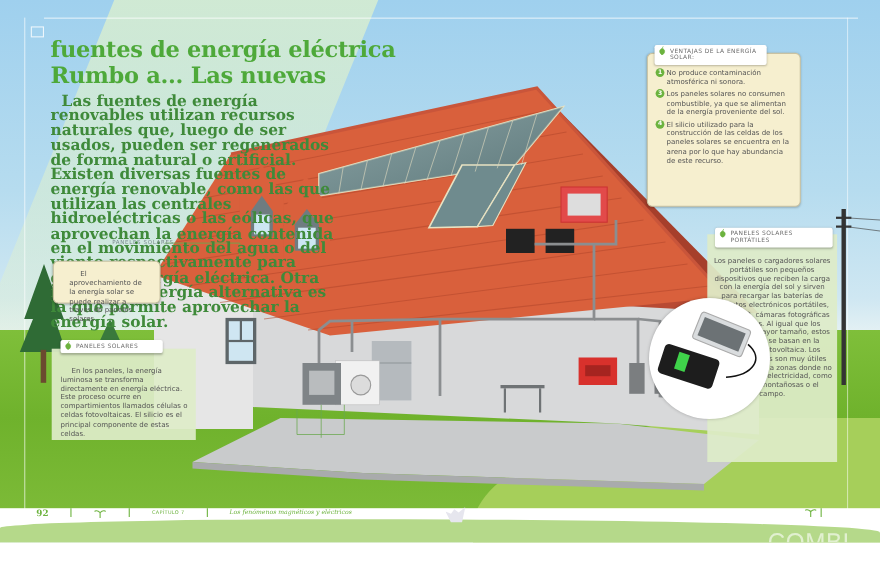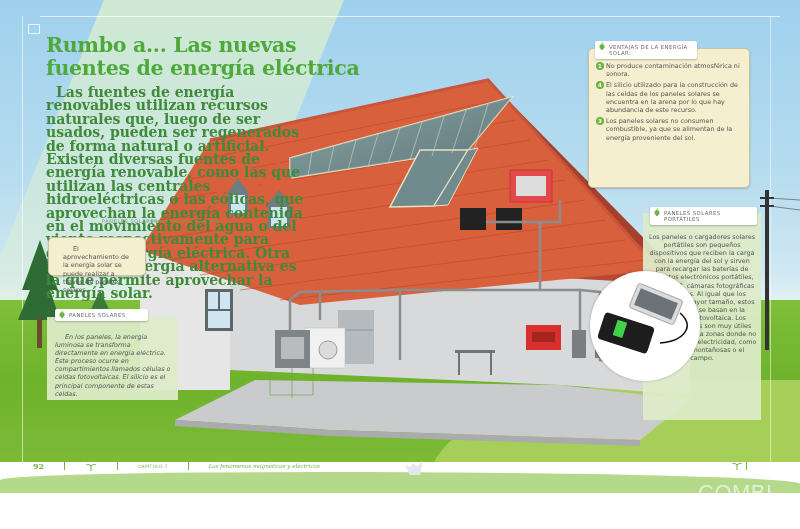--- a/index.html
+++ b/index.html
@@ -37,21 +37,21 @@
   
   .label-tag { position: absolute; font-size: 5px; letter-spacing: 0.6px; color: #7a8a8e; text-transform: uppercase; }
 
   .note-cream { position: absolute; background: #f6efcf; border: 1px solid #c9c2a2; border-radius: 5px;
     box-shadow: 0 1px 2px rgba(0,0,0,0.2); font-size: 6.4px; line-height: 8.2px; color: #555; }
   .note-green { position: absolute; background: rgba(222,236,200,0.93); font-size: 6.4px; line-height: 8.1px; color: #555; }
   .tab { position: absolute; background: #ffffff; border-radius: 2px; box-shadow: 0 1px 2px rgba(0,0,0,0.25);
     font-size: 5.4px; letter-spacing: 0.4px; color: #6d6d6d; padding: 3px 6px 3px 14px; text-transform: uppercase; }
   .tab .leaf { position: absolute; left: 4px; top: 1px; width: 6px; height: 8px; }
 
-  .adv-box { position: absolute; left: 588px; top: 48px; width: 162px; height: 140px; }
+  .adv-box { position: absolute; left: 588px; top: 48px; width: 140px; height: 140px; }
   .adv-item { display: flex; gap: 2px; margin-bottom: 3px; }
   .num { flex: 0 0 8px; height: 8px; border-radius: 50%; background: #6cb33f; color: #fff; font-size: 5.5px; font-weight: bold;
     line-height: 8px; text-align: center; margin-top: 0px; }
 
   
   .charger { position: absolute; left: 590px; top: 271px; width: 110px; height: 110px; border-radius: 50%;
     background: #ffffff; box-shadow: 0 0 3px rgba(0,0,0,0.25); }
 
   
   .footer-band { position: absolute; left: 0; top: 462px; width: 800px; height: 31px; background: #ffffff; }
@@ -200,49 +200,49 @@
       <rect x="490" y="353" width="2" height="22" fill="#6f7375"></rect>
     </g>
 
     <polyline points="150,221 218,221 218,232" fill="none" stroke="#6aa84f" stroke-width="0.8"></polyline>
 
     <polyline points="270,372 270,395 313,395 313,368" fill="none" stroke="#6aa84f" stroke-width="0.7"></polyline>
     <line x1="292" y1="368" x2="292" y2="398" stroke="#6aa84f" stroke-width="0.7"></line>
   </svg>
 
   <div class="title">
+    <div>fuentes de energía eléctrica</div>
     <div>Rumbo a... Las nuevas</div>
-    <div>fuentes de energía eléctrica</div>
   </div>
   <p class="intro">Las fuentes de energía renovables utilizan recursos naturales que, luego de ser usados, pueden ser regenerados de forma natural o artificial. Existen diversas fuentes de energía renovable, como las que utilizan las centrales hidroeléctricas o las eólicas, que aprovechan la energía contenida en el movimiento del agua o del viento respectivamente para generar energía eléctrica. Otra fuente de energía alternativa es la que permite aprovechar la energía solar.</p>
 
   <span class="label-tag" style="left:102px;top:218px;">Paneles solares</span>
 
   <div class="note-cream" style="left:48px;top:237px;width:98px;height:39px;padding:7px 10px 6px 14px;text-indent:10px;">El aprovechamiento de la energía solar se puede realizar a través de paneles solares.</div>
 
-  <div class="note-green" style="left:47px;top:317px;width:131px;height:83px;padding:16px 6px 5px 8px;text-indent:10px;font-style:italic;">En los paneles, la energía luminosa se transforma directamente en energía eléctrica. Este proceso ocurre en compartimientos llamados células o celdas fotovoltaicas. El silicio es el principal componente de estas celdas.</div>
+  <div class="note-green" style="left:47px;top:317px;width:131px;height:83px;padding:16px 6px 5px 8px;text-indent:10px;">En los paneles, la energía luminosa se transforma directamente en energía eléctrica. Este proceso ocurre en compartimientos llamados células o celdas fotovoltaicas. El silicio es el principal componente de estas celdas.</div>
   <div class="tab" style="left:55px;top:309px;width:93px;">
     <svg class="leaf" viewBox="0 0 6 8">
         <path d="M3 8 C0 6 0 3 3 2 C6 3 6 6 3 8Z M3 2 L4 0" fill="#6cb33f" stroke="#6cb33f" stroke-width="0.6"></path>
       </svg>
     <span>Paneles Solares</span>
   </div>
 
   <div class="note-cream adv-box" style="padding:13px 7px 4px 7px;">
     <div class="adv-item">
       <span class="num">1</span>
       <span>No produce contaminación atmosférica ni sonora.</span>
     </div>
     <div class="adv-item">
+      <span class="num">3</span>
+      <span>Los paneles solares no consumen combustible, ya que se alimentan de la energía proveniente del sol.</span>
+    </div>
+    <div class="adv-item">
       <span class="num">4</span>
       <span>El silicio utilizado para la construcción de las celdas de los paneles solares se encuentra en la arena por lo que hay abundancia de este recurso.</span>
-    </div>
-    <div class="adv-item">
-      <span class="num">3</span>
-      <span>Los paneles solares no consumen combustible, ya que se alimentan de la energía proveniente del sol.</span>
     </div>
   </div>
   <div class="tab" style="left:595px;top:41px;width:102px;">
     <svg class="leaf" viewBox="0 0 6 8">
         <path d="M3 8 C0 6 0 3 3 2 C6 3 6 6 3 8Z M3 2 L4 0" fill="#6cb33f" stroke="#6cb33f" stroke-width="0.6"></path>
       </svg>
     <span>Ventajas de la energía solar:</span>
   </div>
 
   <div class="note-green" style="left:643px;top:213px;width:118px;height:207px;padding:20px 4px 4px 4px;text-align:center;">

